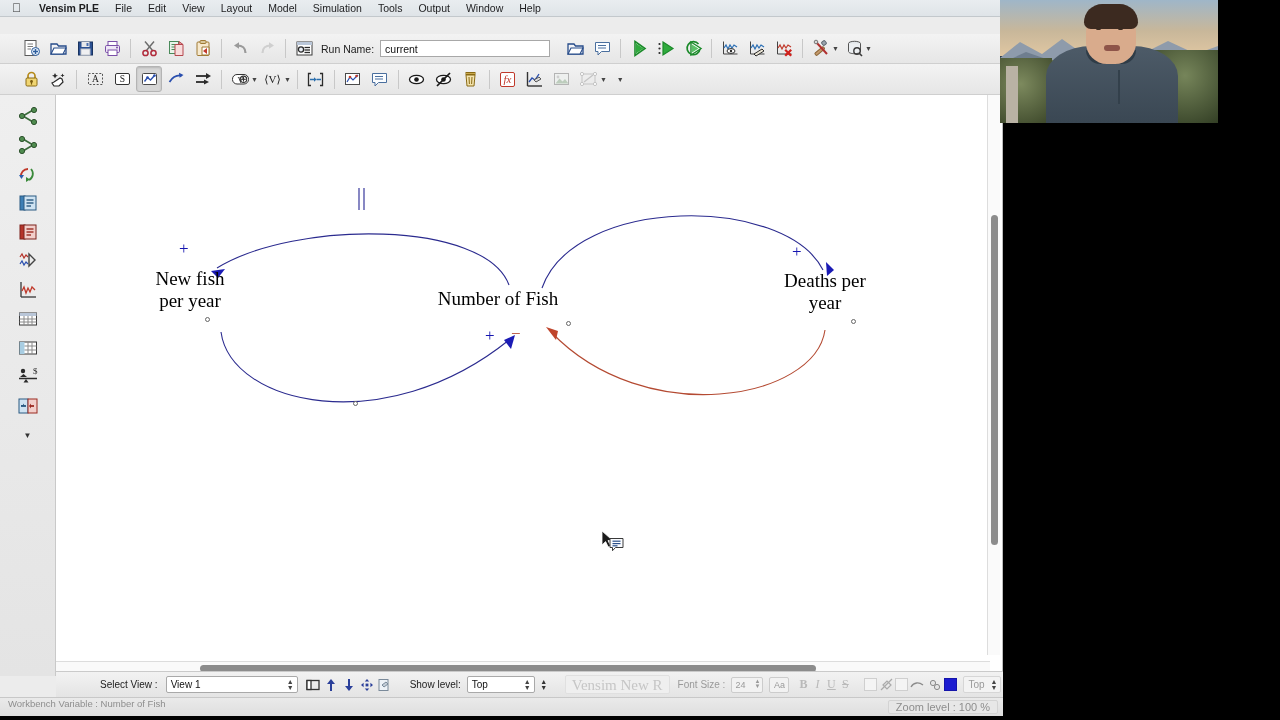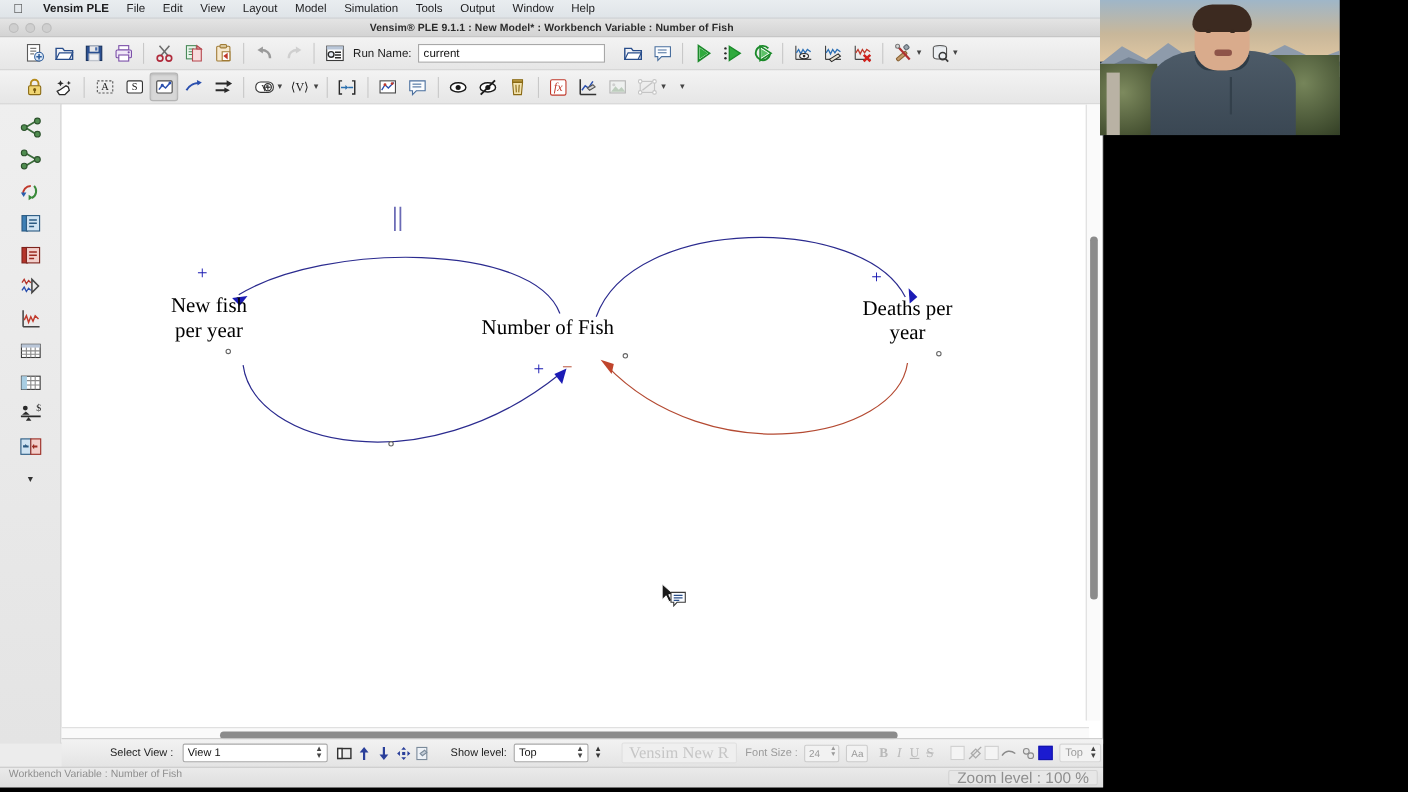--- a/index.html
+++ b/index.html
@@ -114,21 +114,21 @@
   .swatch.blue { background:#1b1bd0; border-color:#1414aa; }
 
   .footer {
     position:absolute; left:0; top:697px; width:1003px; height:19px;
     background:linear-gradient(#eaeaea,#dedede); border-top:1px solid #c8c8c8;
     display:flex; align-items:flex-start;
   }
   .footer .txt { font-size:9.5px; color:#8e8e8e; padding-left:8px; }
   .zoomchip {
     position:absolute; right:5px; top:2px; height:14px; background:#e7e7e7;
-    border:1px solid #d3d3d3; border-radius:2px; font-size:14px; color:#8e8e8e;
+    border:1px solid #d3d3d3; border-radius:2px; font-size:11px; color:#8e8e8e;
     display:flex; align-items:center; padding:0 7px;
   }
 
   
   .webcam { position:absolute; left:1000px; top:0; width:218px; height:123px; overflow:hidden; background:#2a3a4a; }
   .wc-sky { position:absolute; left:0; top:0; width:218px; height:56px;
     background:linear-gradient(#9fb6c8 0%, #c8b79a 55%, #e0c7a2 100%); }
   .wc-mt { position:absolute; left:0; top:30px; width:218px; height:40px; }
   .wc-ground { position:absolute; left:0; top:60px; width:218px; height:63px;
     background:linear-gradient(#6d7a55,#3d4a30); }
@@ -166,28 +166,20 @@
     <span class="mi">View</span>
     <span class="mi">Layout</span>
     <span class="mi">Model</span>
     <span class="mi">Simulation</span>
     <span class="mi">Tools</span>
     <span class="mi">Output</span>
     <span class="mi">Window</span>
     <span class="mi">Help</span>
   </div>
 
-  <div class="titlebar">
-    <div class="winbtns">
-      <i></i>
-      <i></i>
-      <i></i>
-    </div>
-    <span class="title">Vensim® PLE 9.1.1 : New Model* : Workbench Variable : Number of Fish</span>
-  </div>
 
   <div class="toolbar tb1">
     <div class="tbtn">
       <svg width="19" height="19" viewBox="0 0 19 19">
           <rect x="3" y="1.5" width="11" height="15" fill="#fff" stroke="#5a5a5a"></rect>
           <line x1="5.5" y1="5" x2="11" y2="5" stroke="#7a7a7a"></line>
           <line x1="5.5" y1="7.5" x2="11" y2="7.5" stroke="#7a7a7a"></line>
           <line x1="5.5" y1="10" x2="9" y2="10" stroke="#7a7a7a"></line>
           <circle cx="13.5" cy="12.5" r="4" fill="#dfe9f5" stroke="#2f5f9e"></circle>
           <line x1="13.5" y1="10" x2="13.5" y2="15" stroke="#2f5f9e" stroke-width="1.4"></line>

